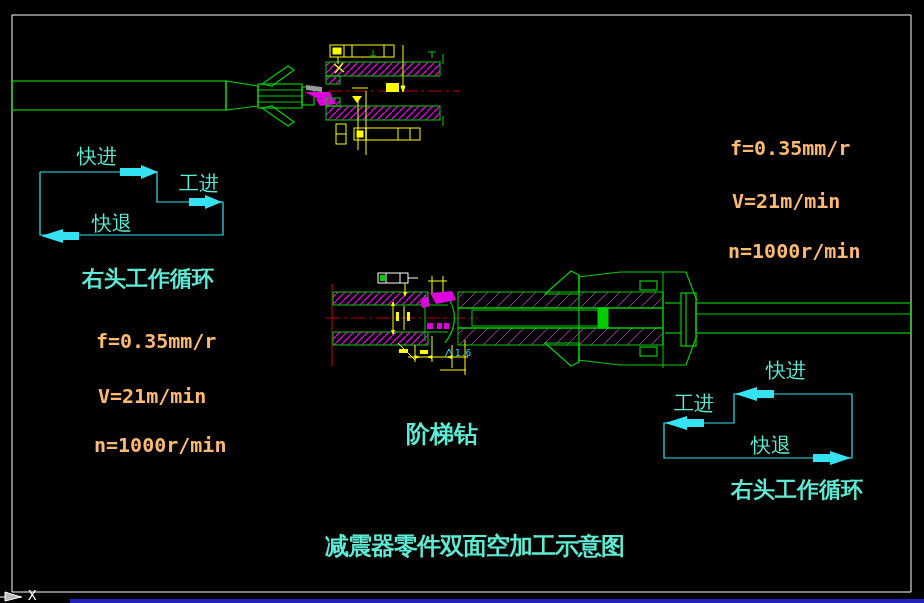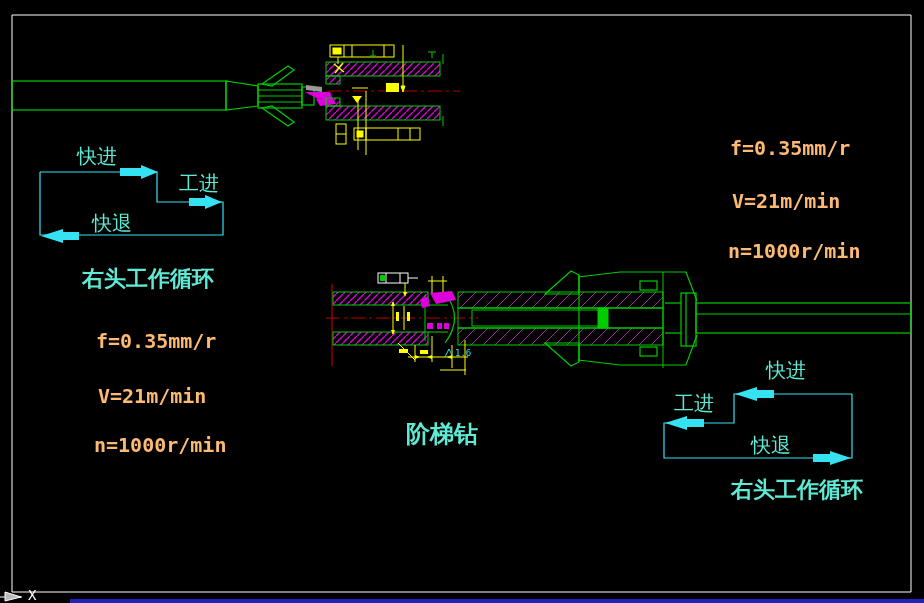--- a/index.html
+++ b/index.html
@@ -233,16 +233,17 @@
   <div class="t param" style="left:732px;top:191px;font-size:20px;">V=21m/min</div>
   <div class="t param" style="left:728px;top:241px;font-size:20px;">n=1000r/min</div>
 
   <div class="t cn bold" style="left:406px;top:422px;font-size:24px;">阶梯钻</div>
 
   <div class="t cn" style="left:766px;top:360px;font-size:20px;">快进</div>
   <div class="t cn" style="left:674px;top:393px;font-size:20px;">工进</div>
   <div class="t cn" style="left:751px;top:435px;font-size:20px;">快退</div>
   <div class="t cn bold" style="left:731px;top:479px;font-size:22px;">右头工作循环</div>
 
+  <div class="t cn bold" style="left:325px;top:534px;font-size:24px;letter-spacing:-1px;">减震器零件双面空加工示意图</div>
 
   <div class="t white" style="left:28px;top:588px;font-size:14px;font-family:'DejaVu Sans Mono',monospace;">X</div>
 
 </div>
 
 </body></html>

